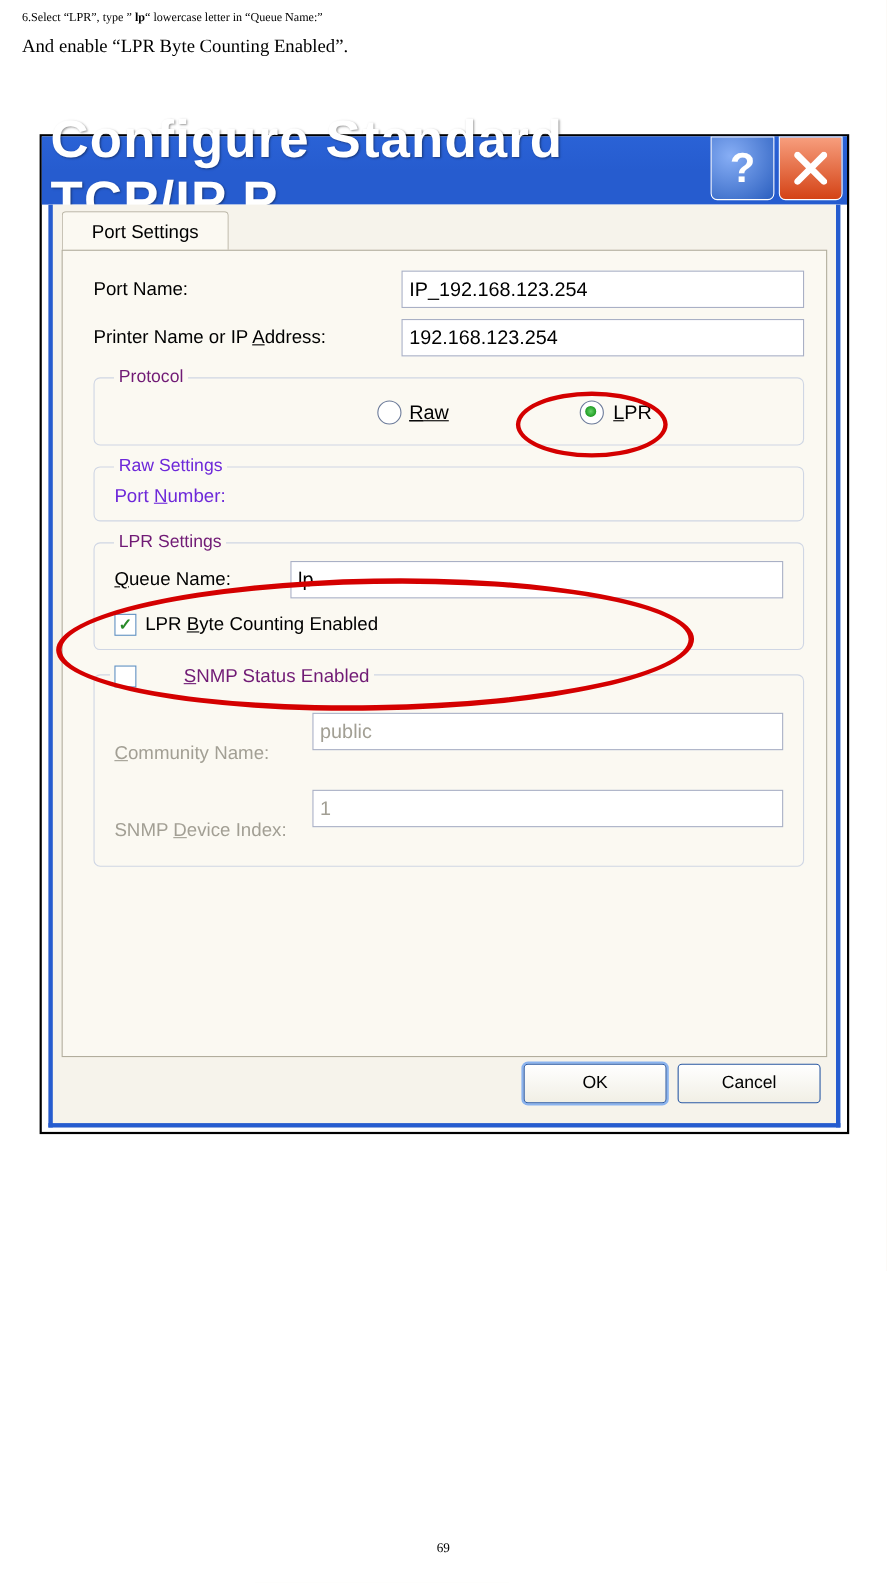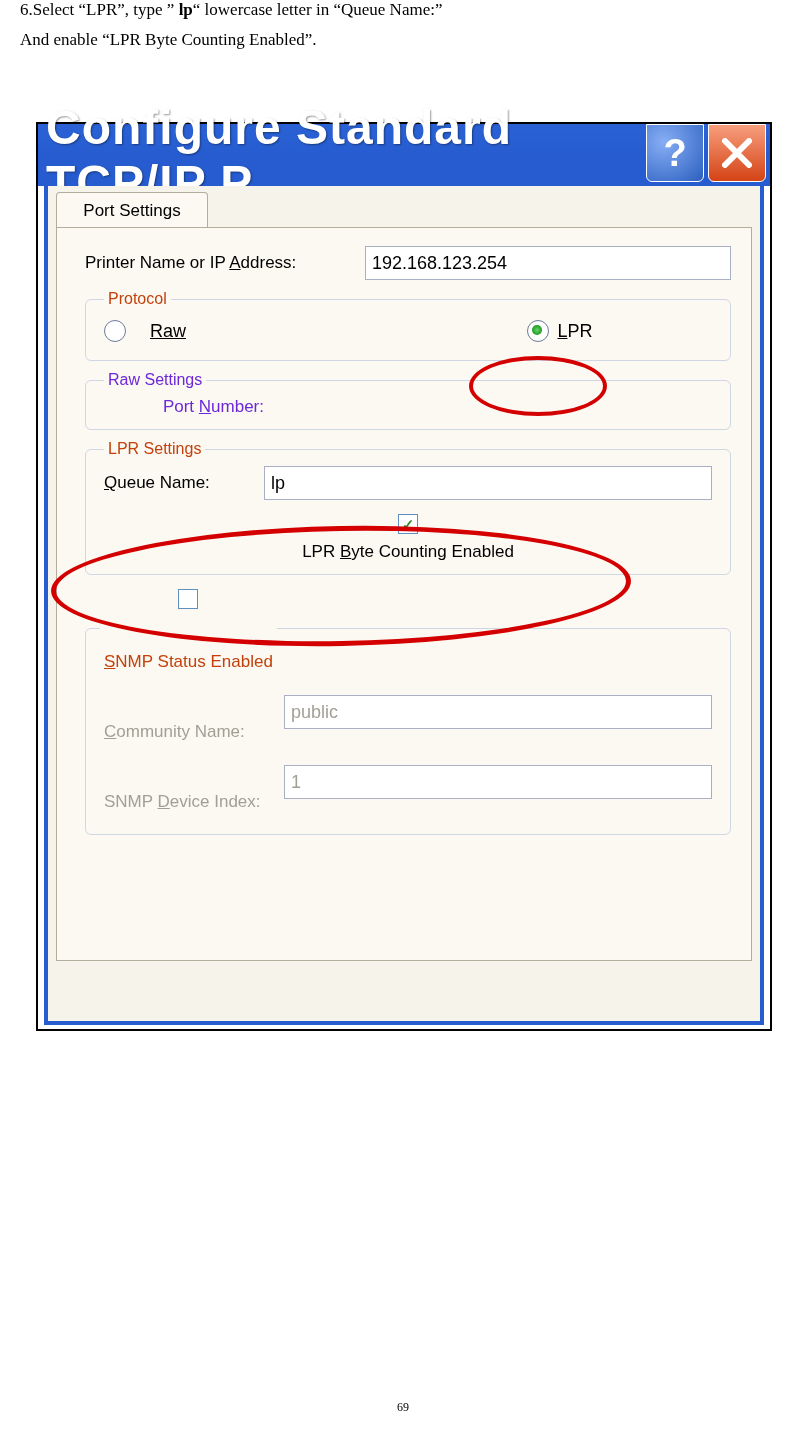--- a/index.html
+++ b/index.html
@@ -6,22 +6,22 @@
     margin: 0;
     padding: 0;
     font-family: "Times New Roman", serif;
     background: #ffffff;
     width: 806px;
     height: 1439px;
     position: relative;
     overflow: hidden;
   }
   .instruction {
-    font-size: 17px;
-    margin: 0 0 0 20px;
+    font-size: 11px;
+    margin: 10px 0 0 20px;
   }
   .instruction2 {
     font-size: 17px;
     margin: 10px 0 0 20px;
   }
   .page-num {
     position: absolute;
     bottom: 24px;
     left: 0;
     right: 0;
@@ -133,27 +133,27 @@
   }
   .inp.dis { color: #a29f94; }
   fieldset {
     border: 1px solid #cfd6e4;
     border-radius: 6px;
     margin: 8px 0 10px 0;
     padding: 8px 18px 12px 18px;
     position: relative;
   }
   legend {
-    color: #c2410c;
+    color: #701a75;
     font-size: 16px;
     padding: 0 4px;
   }
   legend.dis, .dis-label { color: #6d28d9; }
   .radio-row { display: flex; align-items: center; padding: 4px 0 6px 0; }
-  .radio-row .r1 { flex: 1; display: flex; align-items: center; gap: 24px; justify-content: flex-start; text-decoration: underline;}
+  .radio-row .r1 { flex: 1; display: flex; align-items: center; gap: 7px; justify-content: flex-end; text-decoration: underline;}
   .radio-row .r2 { flex: 1; display: flex; align-items: center; gap: 8px; justify-content: center; position: relative;}
   .radio {
     width: 20px; height: 20px; border-radius: 50%;
     border: 1px solid #6c7b9a; background: #fff; position: relative;
   }
   .radio.sel::after {
     content: ""; position: absolute; left: 4px; top: 4px;
     width: 10px; height: 10px; border-radius: 50%;
     background: radial-gradient(circle, #66d46a 0%, #1e9b22 70%);
   }
@@ -163,21 +163,21 @@
     position: absolute; border: 4px solid #d40000; border-radius: 50%;
     width: 130px; height: 52px; left: 412px; top: 128px; pointer-events: none;
   }
   .oval2 {
     position: absolute; border: 5px solid #d40000; border-radius: 50%;
     width: 570px; height: 110px; left: -6px; top: 298px; pointer-events: none;
     transform: rotate(-1deg);
   }
   .lpr-row { display: flex; align-items: center; margin-bottom: 14px; }
   .lpr-row .lbl2 { width: 160px; font-size: 17px; }
-  .chk { display: flex; align-items: center; gap: 8px; font-size: 17px; margin-top: 4px; flex-direction: column;}
+  .chk { display: flex; align-items: center; gap: 8px; font-size: 17px; margin-top: 4px;}
   .chkbox {
     width: 18px; height: 18px; border: 1px solid #6090c0; background: #fff;
     display: flex; align-items: center; justify-content: center;
   }
   .chkbox.on::after {
     content: "✓"; color: #2a8b2a; font-size: 15px; font-weight: bold; line-height: 1;
   }
   .snmp-row { display: flex; align-items: center; margin: 10px 0; }
   .snmp-row .lbl3 { width: 180px; font-size: 17px; color: #a29f94; margin-top: 40px;}
   .dlg-btns {
@@ -211,20 +211,24 @@
       </div>
     </div>
   </div>
 
   <div class="client">
     <div class="tab">Port Settings</div>
 
     <div class="tabpanel">
 
       <div class="row">
+        <div class="lbl">Port Name:</div>
+        <input class="inp" value="IP_192.168.123.254" style="">
+      </div>
+      <div class="row">
         <div class="lbl">
           <span>Printer Name or IP </span><span class="u">A</span><span>ddress:</span>
         </div>
         <input class="inp" value="192.168.123.254" style="">
       </div>
 
       <fieldset>
         <legend>Protocol</legend>
         <div class="radio-row">
           <div class="r1">
@@ -234,21 +238,21 @@
           <div class="r2">
             <div class="radio sel"></div>
             <div class="rl"><span class="u">L</span><span>PR</span></div>
           </div>
         </div>
       </fieldset>
 
       <fieldset>
         <legend class="dis">Raw Settings</legend>
         <div class="row" style="margin:0;">
-          <div class="lbl dis-label" style="width:160px;text-align:right;">
+          <div class="lbl dis-label" style="width:160px;">
             <span>Port </span><span class="u">N</span><span>umber:</span>
           </div>
         </div>
       </fieldset>
 
       <fieldset>
         <legend>LPR Settings</legend>
         <div class="lpr-row">
           <div class="lbl2"><span class="u">Q</span><span>ueue Name:</span></div>
           <input class="inp" value="lp" style="">
@@ -273,16 +277,20 @@
         <div class="snmp-row">
           <div class="lbl3"><span>SNMP </span><span class="u">D</span><span>evice Index:</span></div>
           <input class="inp dis" disabled="" value="1" style="">
         </div>
       </fieldset>
 
       <div class="oval1"></div>
       <div class="oval2"></div>
     </div>
 
+    <div class="dlg-btns">
+      <div class="btn default">OK</div>
+      <div class="btn">Cancel</div>
+    </div>
   </div>
 </div>
 
 <div class="page-num">69</div>
 
 </body></html>

